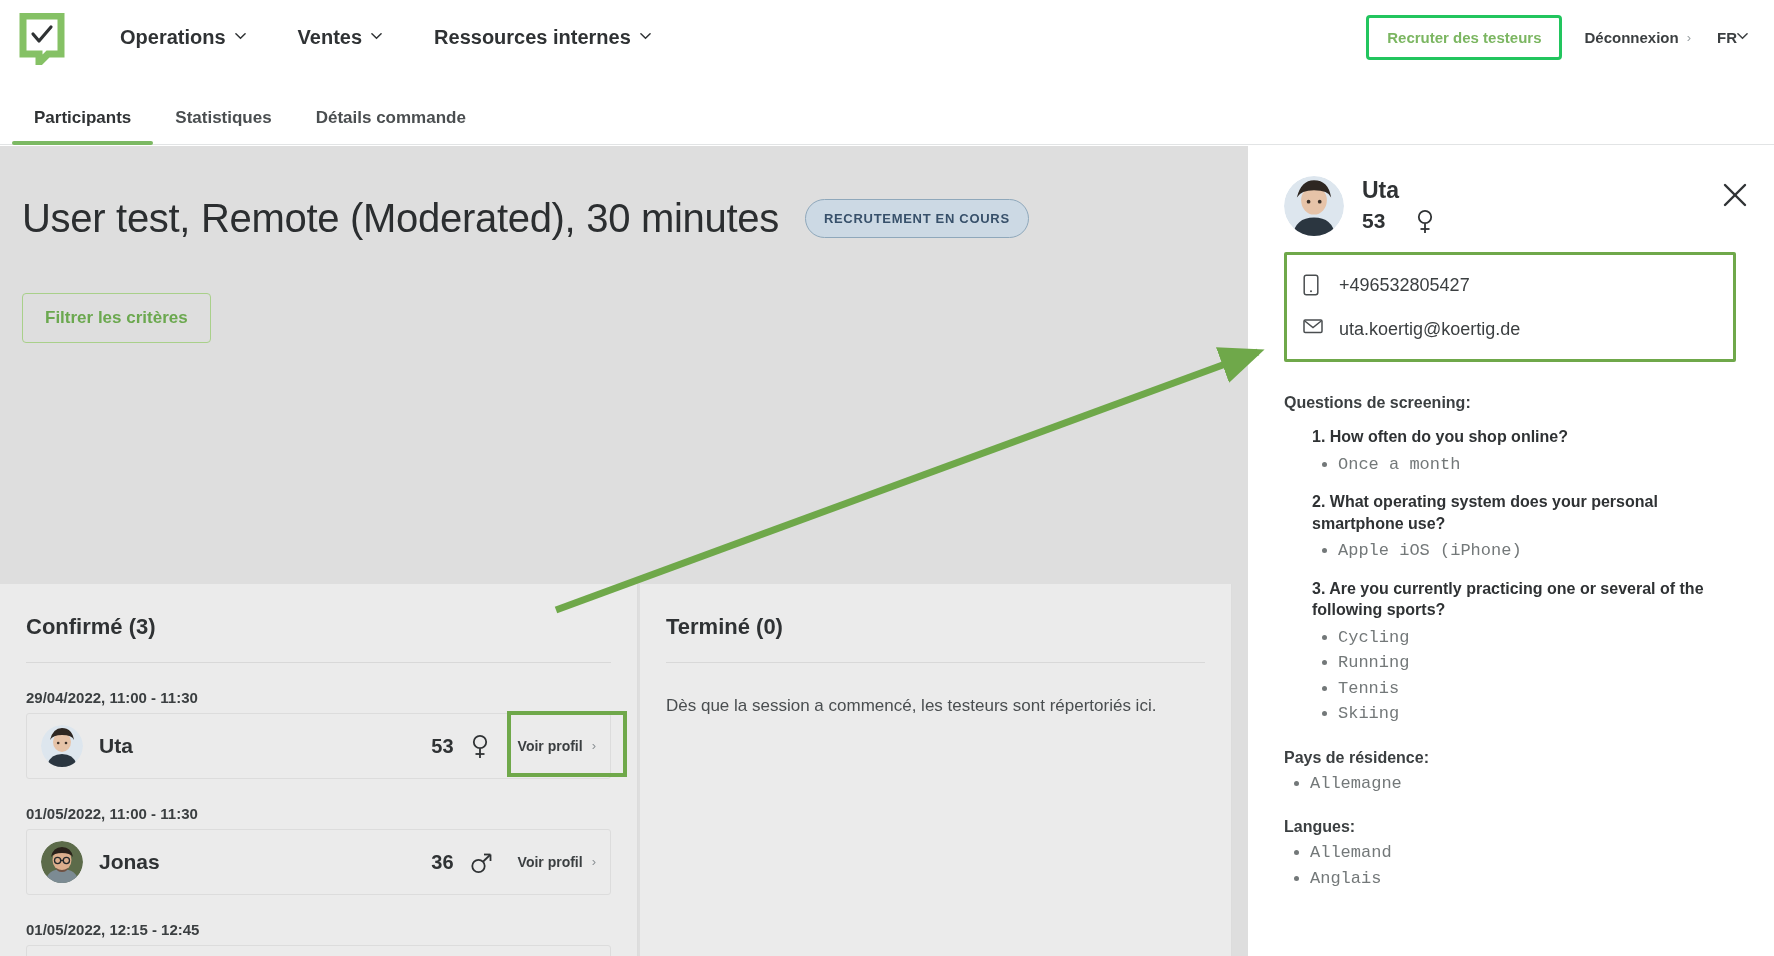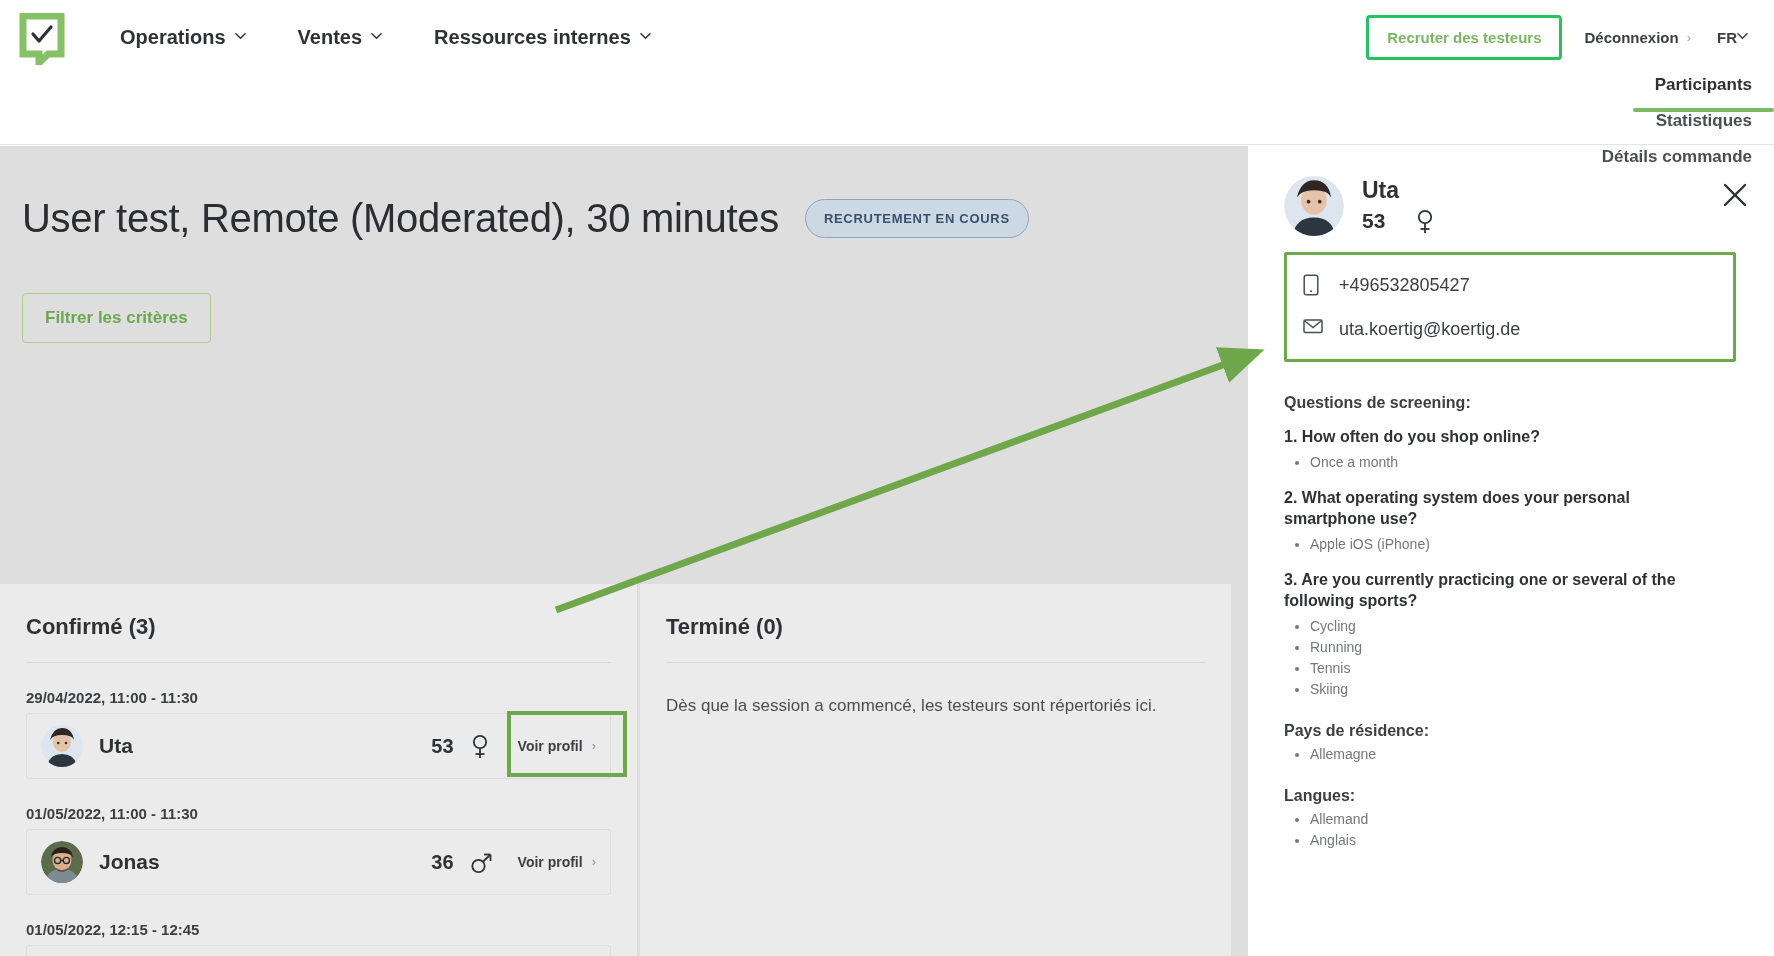--- a/index.html
+++ b/index.html
@@ -42,21 +42,21 @@
   .chev-r { font-size:13px; color:#9aa0a3; font-weight:400; }
   .lang {
     display:flex; align-items:center; gap:0; margin-left:26px;
     font-size:15px; font-weight:700; color:#3b3f41; cursor:pointer;
   }
 
   
   .tabsbar {
     height: 70px; background:#fff; display:flex; align-items:flex-end;
     padding-left: 12px; border-bottom: 1px solid #e2e4e5;
-    position:relative; z-index:2;flex-direction:column;
+    position:relative; z-index:2;
   }
   .tab {
     font-size:17px; font-weight:700; color:#4a4e50;
     padding: 0 22px 16px 22px; cursor:pointer; position:relative; white-space:nowrap;
   }
   .tab.active { color:#2f3234; }
   .tab.active:after {
     content:""; position:absolute; left:0; right:0; bottom:-1px;
     height:4px; background:#7cb963; border-radius:2px;
   }
@@ -149,24 +149,24 @@
   }
   .contact-row { display:flex; align-items:center; gap:16px; padding: 5px 0; }
   .contact-row + .contact-row { margin-top: 12px; }
   .contact-ico { width:20px; height:22px; flex:0 0 auto; }
   .contact-ico svg { display:block; }
   .contact-val { font-size:18px; color:#3b3f41; }
 
   .screening-head {
     margin-top: 32px; font-size:16px; font-weight:700; color:#3b3f41;
   }
-  .q-block { margin-top: 14px; }
+  .q-block { margin-top: 14px; margin-left: 28px; }
   .q-text { font-size:16px; font-weight:700; color:#2f3234; line-height:1.35; max-width: 420px;}
   .ans-list { margin: 4px 0 0 26px; }
-  .ans-list li { font-size:14px; color:#737879; line-height:1.5; list-style: disc; }
+  .ans-list li { font-size:17px; color:#737879; line-height:1.5; list-style: disc; font-family: Liberation Mono, monospace; }
   .sec-head { margin-top: 22px; font-size:16px; font-weight:700; color:#3b3f41; }
 
   
   .annot { position:absolute; left:0; top:0; width:1774px; height:956px; pointer-events:none; }
 </style>
 </head>
 <body>
 
 <div id="app">
 

